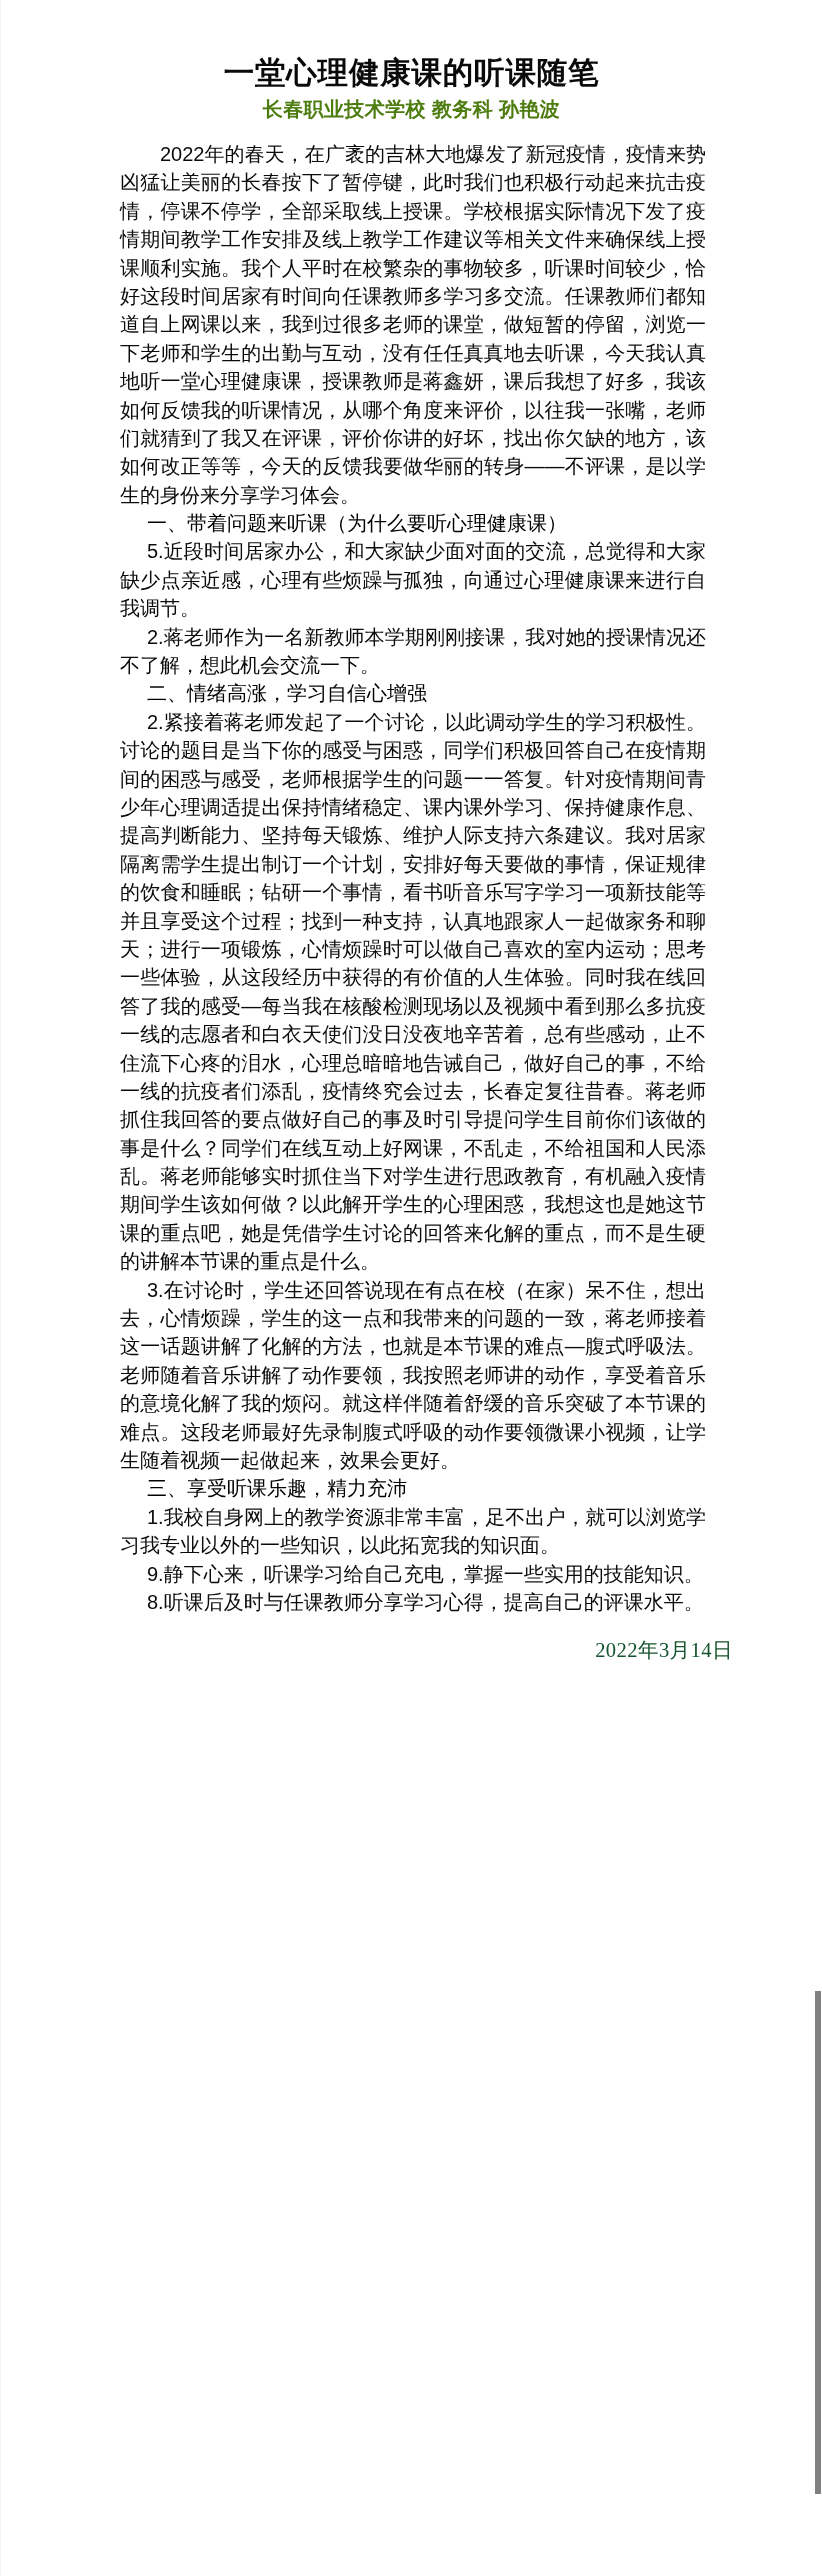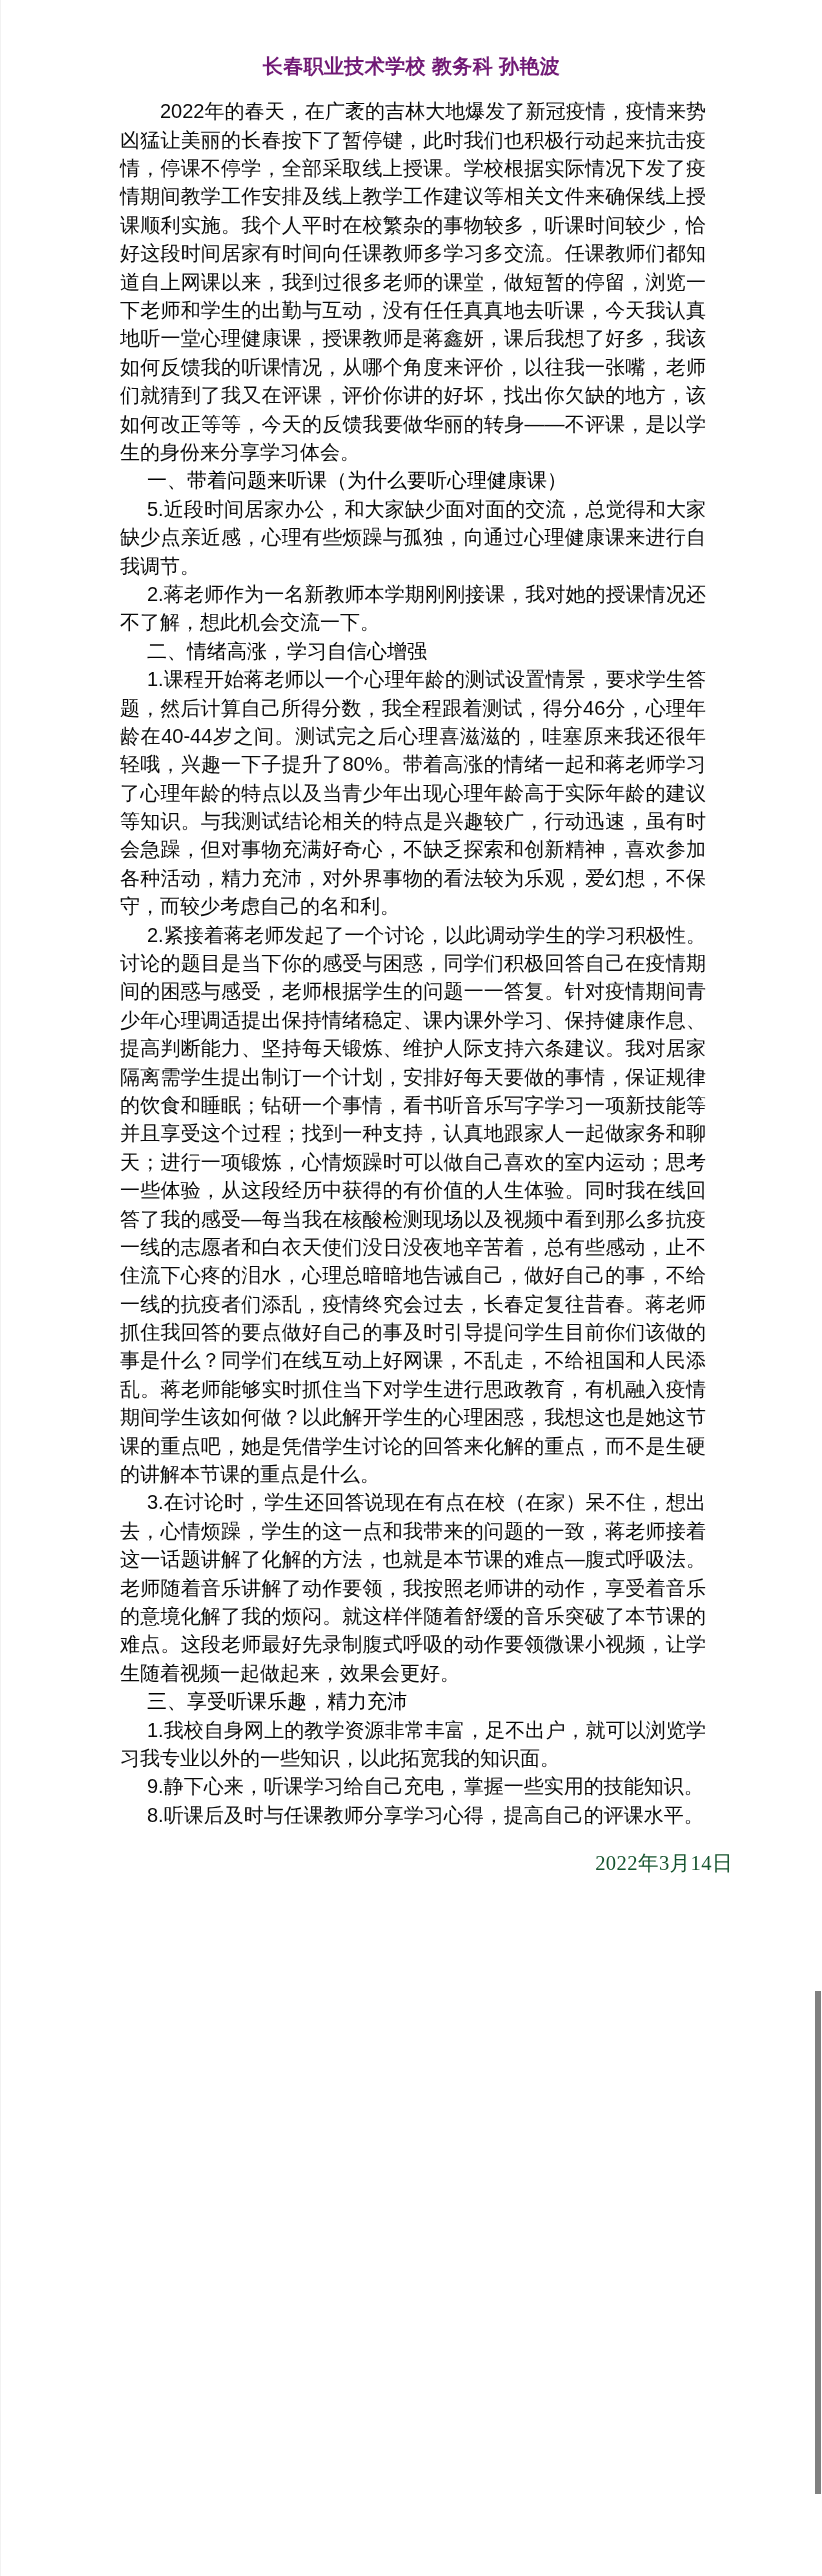--- a/index.html
+++ b/index.html
@@ -41,21 +41,21 @@
     margin: 0 0 4.6px 0;
     text-align: center;
   }
 
   .doc-subtitle {
     font-family: "Liberation Sans", "DejaVu Sans", sans-serif;
     font-weight: 700;
     font-size: 20px;
     line-height: 1.3;
     letter-spacing: 0.4px;
-    color: #701a75;
+    color: #4d7c0f;
     margin: 0;
     text-align: center;
   }
 
   
   .doc-body {
     margin: 0 auto;
     padding: 18.3px 82px 0 85px;
     width: 753px;
   }
@@ -133,36 +133,36 @@
 </style>
 </head>
 <body>
 
 <div id="doc-page">
 
   <div class="page-edge-left"></div>
   <div class="page-edge-right"></div>
 
   <header class="doc-header">
+    <h1 class="doc-title">一堂心理健康课的听课随笔</h1>
     <div class="doc-subtitle">长春职业技术学校  教务科  孙艳波</div>
   </header>
 
   <main class="doc-body">
 
     <p class="para indent2">2022年的春天，在广袤的吉林大地爆发了新冠疫情，疫情来势凶猛让美丽的长春按下了暂停键，此时我们也积极行动起来抗击疫情，停课不停学，全部采取线上授课。学校根据实际情况下发了疫情期间教学工作安排及线上教学工作建议等相关文件来确保线上授课顺利实施。我个人平时在校繁杂的事物较多，听课时间较少，恰好这段时间居家有时间向任课教师多学习多交流。任课教师们都知道自上网课以来，我到过很多老师的课堂，做短暂的停留，浏览一下老师和学生的出勤与互动，没有任任真真地去听课，今天我认真地听一堂心理健康课，授课教师是蒋鑫妍，课后我想了好多，我该如何反馈我的听课情况，从哪个角度来评价，以往我一张嘴，老师们就猜到了我又在评课，评价你讲的好坏，找出你欠缺的地方，该如何改正等等，今天的反馈我要做华丽的转身——不评课，是以学生的身份来分享学习体会。</p>
 
     <p class="section-head">一、带着问题来听课（为什么要听心理健康课）</p>
 
     <p class="para indent1">5.近段时间居家办公，和大家缺少面对面的交流，总觉得和大家缺少点亲近感，心理有些烦躁与孤独，向通过心理健康课来进行自我调节。</p>
 
     <p class="para indent1">2.蒋老师作为一名新教师本学期刚刚接课，我对她的授课情况还不了解，想此机会交流一下。</p>
 
     <p class="section-head">二、情绪高涨，学习自信心增强</p>
 
-    <p class="para indent1">1.课程开始蒋老师以一个心理年龄的测试设置情景，要求学生答题，然后计算自己所得分数，我全程跟着测试，得分46分，心理年龄在40-44岁之间。测试完之后心理喜滋滋的，哇塞原来我还很年轻哦，兴趣一下子提升了80%。带着高涨的情绪一起和蒋老师学习了心理年龄的特点以及当青少年出现心理年龄高于实际年龄的建议等知识。与我测试结论相关的特点是兴趣较广，行动迅速，虽有时会急躁，但对事物充满好奇心，不缺乏探索和创新精神，喜欢参加各种活动，精力充沛，对外界事物的看法较为乐观，爱幻想，不保守，而较少考虑自己的名和利。</p>
 
     <p class="para indent1">2.紧接着蒋老师发起了一个讨论，以此调动学生的学习积极性。讨论的题目是当下你的感受与困惑，同学们积极回答自己在疫情期间的困惑与感受，老师根据学生的问题一一答复。针对疫情期间青少年心理调适提出保持情绪稳定、课内课外学习、保持健康作息、提高判断能力、坚持每天锻炼、维护人际支持六条建议。我对居家隔离需学生提出制订一个计划，安排好每天要做的事情，保证规律的饮食和睡眠；钻研一个事情，看书听音乐写字学习一项新技能等并且享受这个过程；找到一种支持，认真地跟家人一起做家务和聊天；进行一项锻炼，心情烦躁时可以做自己喜欢的室内运动；思考一些体验，从这段经历中获得的有价值的人生体验。同时我在线回答了我的感受—每当我在核酸检测现场以及视频中看到那么多抗疫一线的志愿者和白衣天使们没日没夜地辛苦着，总有些感动，止不住流下心疼的泪水，心理总暗暗地告诫自己，做好自己的事，不给一线的抗疫者们添乱，疫情终究会过去，长春定复往昔春。蒋老师抓住我回答的要点做好自己的事及时引导提问学生目前你们该做的事是什么？同学们在线互动上好网课，不乱走，不给祖国和人民添乱。蒋老师能够实时抓住当下对学生进行思政教育，有机融入疫情期间学生该如何做？以此解开学生的心理困惑，我想这也是她这节课的重点吧，她是凭借学生讨论的回答来化解的重点，而不是生硬的讲解本节课的重点是什么。</p>
 
     <p class="para indent1">3.在讨论时，学生还回答说现在有点在校（在家）呆不住，想出去，心情烦躁，学生的这一点和我带来的问题的一致，蒋老师接着这一话题讲解了化解的方法，也就是本节课的难点—腹式呼吸法。老师随着音乐讲解了动作要领，我按照老师讲的动作，享受着音乐的意境化解了我的烦闷。就这样伴随着舒缓的音乐突破了本节课的难点。这段老师最好先录制腹式呼吸的动作要领微课小视频，让学生随着视频一起做起来，效果会更好。</p>
 
     <p class="section-head">三、享受听课乐趣，精力充沛</p>
 
     <p class="para indent1">1.我校自身网上的教学资源非常丰富，足不出户，就可以浏览学习我专业以外的一些知识，以此拓宽我的知识面。</p>
 
     <p class="para indent1">9.静下心来，听课学习给自己充电，掌握一些实用的技能知识。</p>

